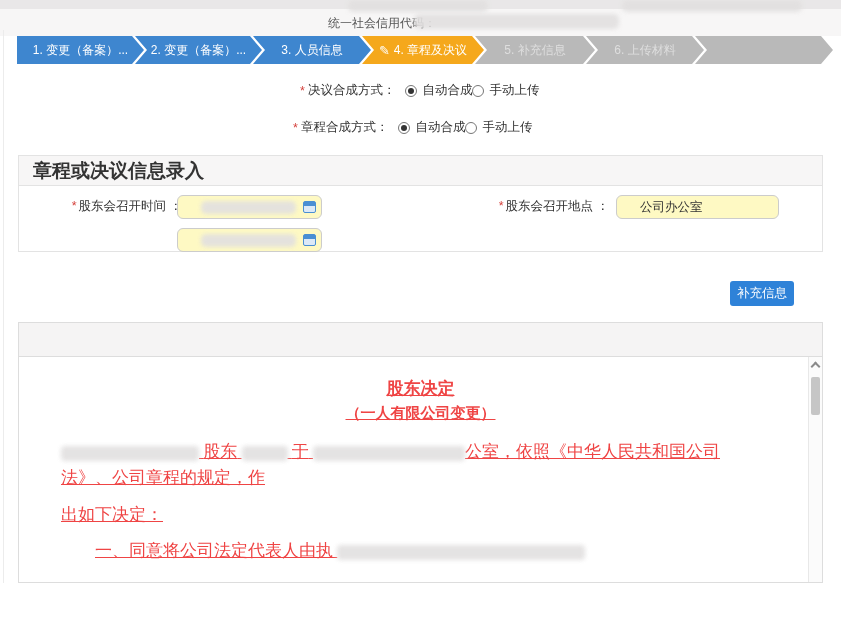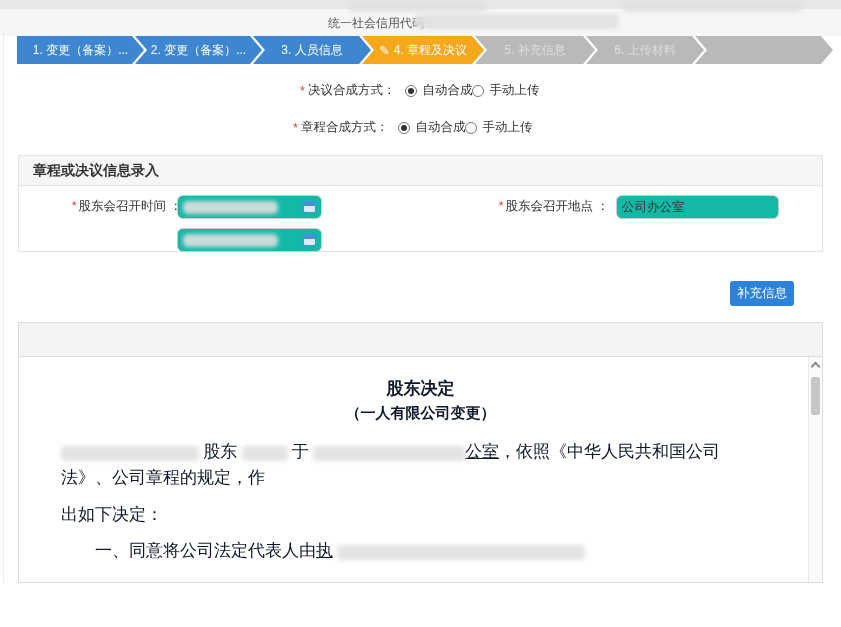--- a/index.html
+++ b/index.html
@@ -44,40 +44,40 @@
   .radio.checked::after { content:""; position:absolute; left:2px; top:2px;
     width:6px; height:6px; border-radius:50%; background:#333; }
   .row1 { left:300px; top:82px; }
   .row2 { left:293px; top:119px; }
 
   
   .panel1 { left:18px; top:155px; width:805px; height:97px;
     border:1px solid #e3e3e3; background:#fff; }
   .panel1-hd { height:30px; background:#f7f6f6; border-bottom:1px solid #e3e3e3;
     display:flex; align-items:center; padding-left:14px;
-    font-size:14px; font-weight:bold; color:#333; }
+    font-size:19px; font-weight:bold; color:#333; }
   .panel1-bd { position:relative; height:65px; }
   .f-label { position:absolute; font-size:12.5px; color:#333; text-align:right; }
   .f-label .req { color:#d43f3a; margin-right:2px; }
   .f-input { position:absolute; height:24px; border:1px solid #ccc; border-radius:6px;
-    background:#14b8a6; display:flex; align-items:center; padding:0 5px;
+    background:#fef9c3; display:flex; align-items:center; padding:0 23px;
     font-size:12.5px; color:#333; }
   .cal-icon { position:absolute; right:5px; top:5px; width:13px; height:12px;
     border-radius:2px; background:linear-gradient(#4a8fd3 0 4px, #dce9f7 4px);
     border:1px solid #4a8fd3; }
   .go-btn { left:730px; top:281px; width:64px; height:25px; background:#2e82d8;
     color:#fff; font-size:12.5px; border:none; border-radius:3px; cursor:pointer;
     display:flex; align-items:center; justify-content:center; }
 
   
   .panel2 { left:18px; top:322px; width:805px; height:261px;
     border:1px solid #ddd; background:#fff; }
   .panel2-hd { height:34px; background:#f5f4f4; border-bottom:1px solid #ddd; }
   .doc-area { position:relative; height:225px; background:#fff; overflow:hidden;
-    font-family:"Liberation Serif","DejaVu Serif",serif; color:#0f172a; }
+    font-family:"Liberation Serif","DejaVu Serif",serif; color:#ef4444;text-decoration:underline; }
   .doc-title { text-align:center; margin-top:20px; font-size:17px; font-weight:bold; }
   .doc-subtitle { text-align:center; margin-top:4px; font-size:15px; font-weight:bold; }
   .doc-body { margin:16px 70px 0 42px; font-size:17px; line-height:1.55; }
   .doc-p { margin-bottom:10px; }
   .doc-item { margin:0 0 13px 34px; }
   .u { text-decoration:underline; }
   .doc-redact { height:15px; border-radius:4px; }
 
   
   .scrollbar { position:absolute; right:0; top:0; width:14px; height:225px;

